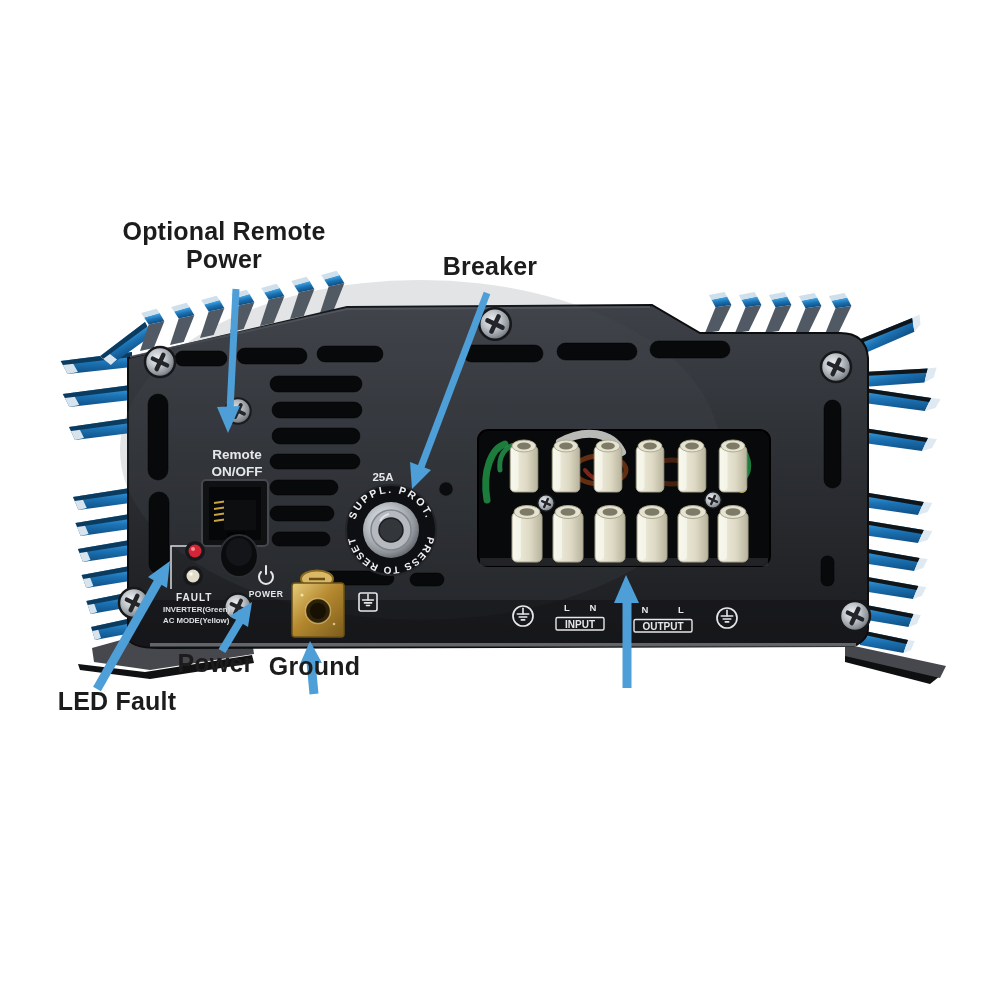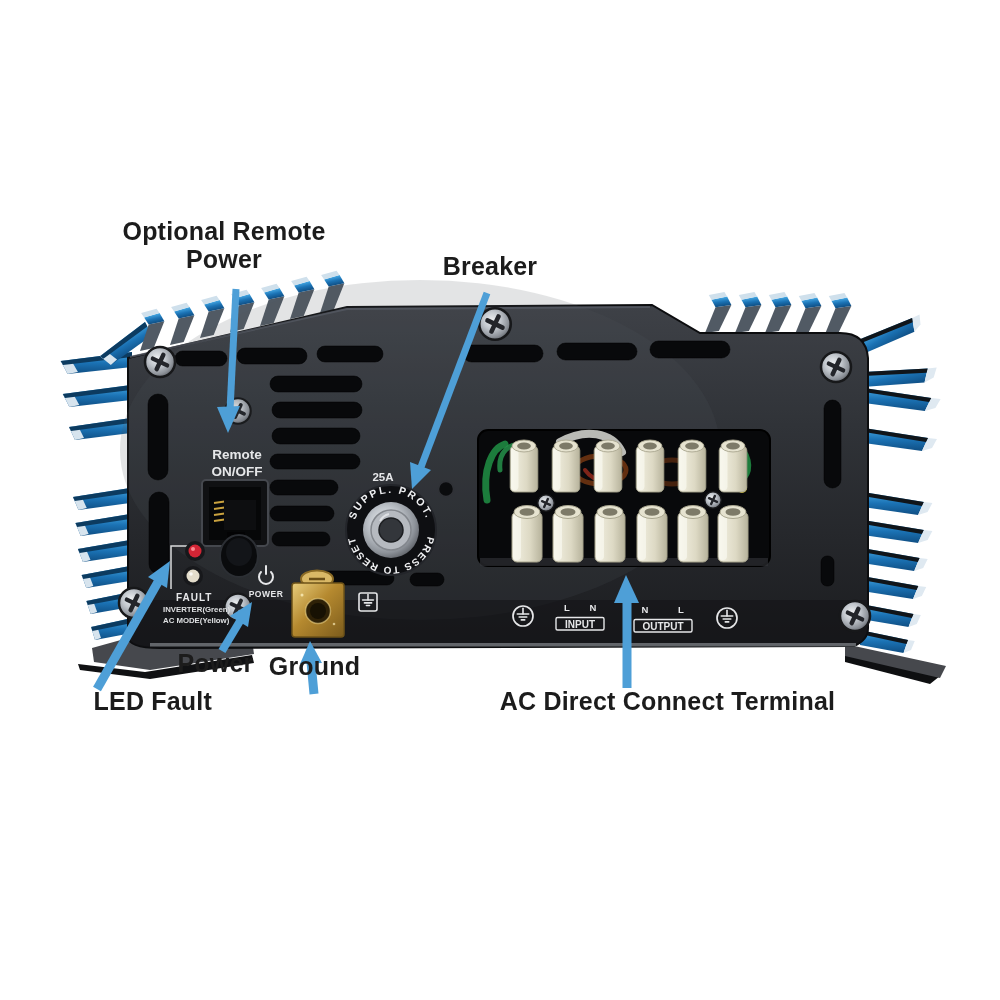--- a/index.html
+++ b/index.html
@@ -1,21 +1,21 @@
 <!DOCTYPE html>
 <html><head>
 <meta charset="utf-8">
 <style>
   html,body{margin:0;padding:0;background:#ffffff;}
   .stage{position:relative;width:1000px;height:1000px;background:#ffffff;overflow:hidden;
          font-family:"Liberation Sans",sans-serif;}
   .stage svg{position:absolute;left:0;top:0;}
   .lbl{position:absolute;font-weight:bold;font-size:25px;line-height:1.12;color:#1c1c1c;
        text-align:center;letter-spacing:0.2px;white-space:nowrap;}
-  .lbl.left{text-align:right;}
+  .lbl.left{text-align:center;}
   #lbl-remote{left:78px;top:217px;width:292px;}
   #lbl-breaker{left:420px;top:252px;width:140px;}
   #lbl-power{left:163px;top:649px;width:105px;}
   #lbl-ground{left:252px;top:652px;width:125px;}
   #lbl-led{left:22px;top:687px;width:190px;}
   #lbl-ac{left:445px;top:687px;width:445px;}
   svg text{font-family:"Liberation Sans",sans-serif;}
 </style>
 </head>
 <body>
@@ -334,17 +334,14 @@
 </div>
 <div class="lbl" id="lbl-power">
   <div>Power</div>
 </div>
 <div class="lbl" id="lbl-ground">
   <div>Ground</div>
 </div>
 <div class="lbl left" id="lbl-led">
   <div>LED Fault</div>
 </div>
-<div class="lbl" id="lbl-ac">
-  <div>AC Direct Connect Terminal</div>
-</div>
 
 </div>
 
 </body></html>

